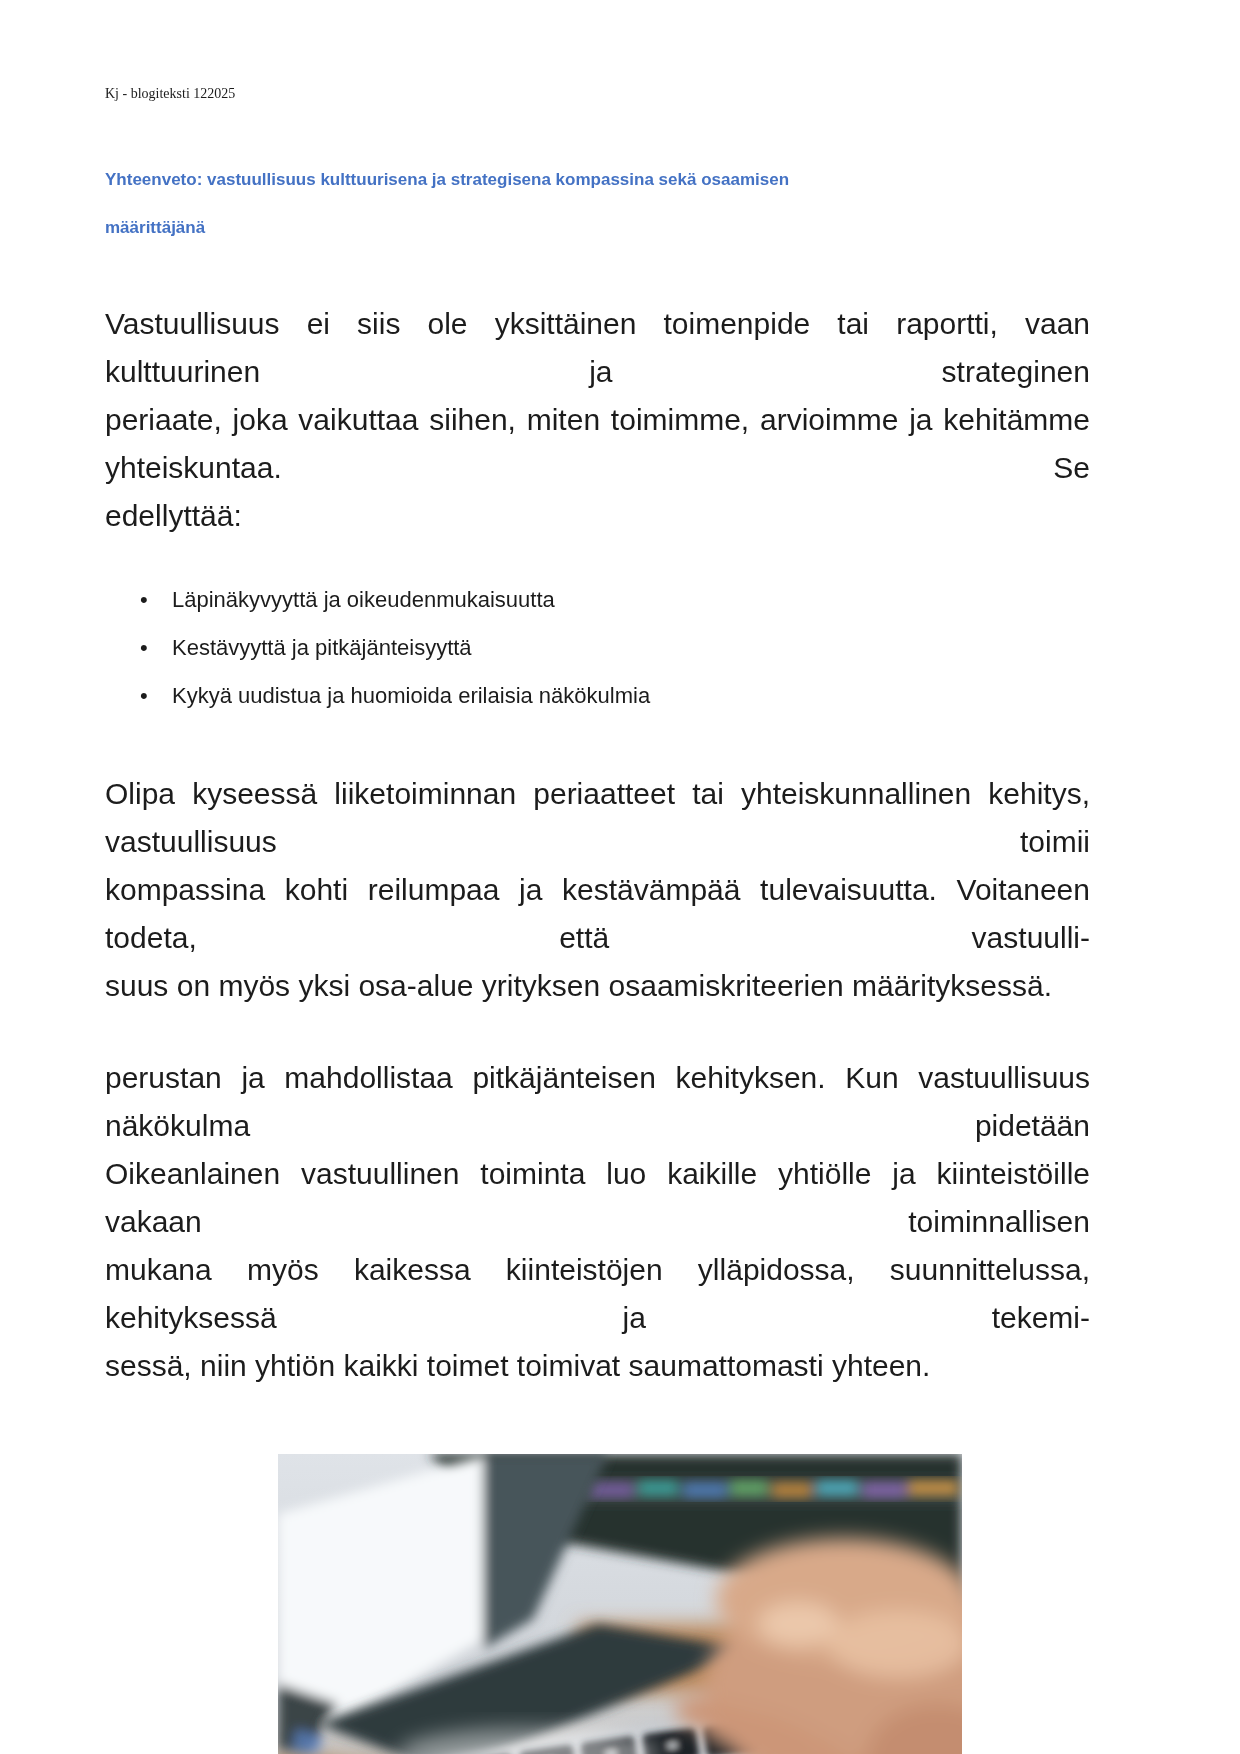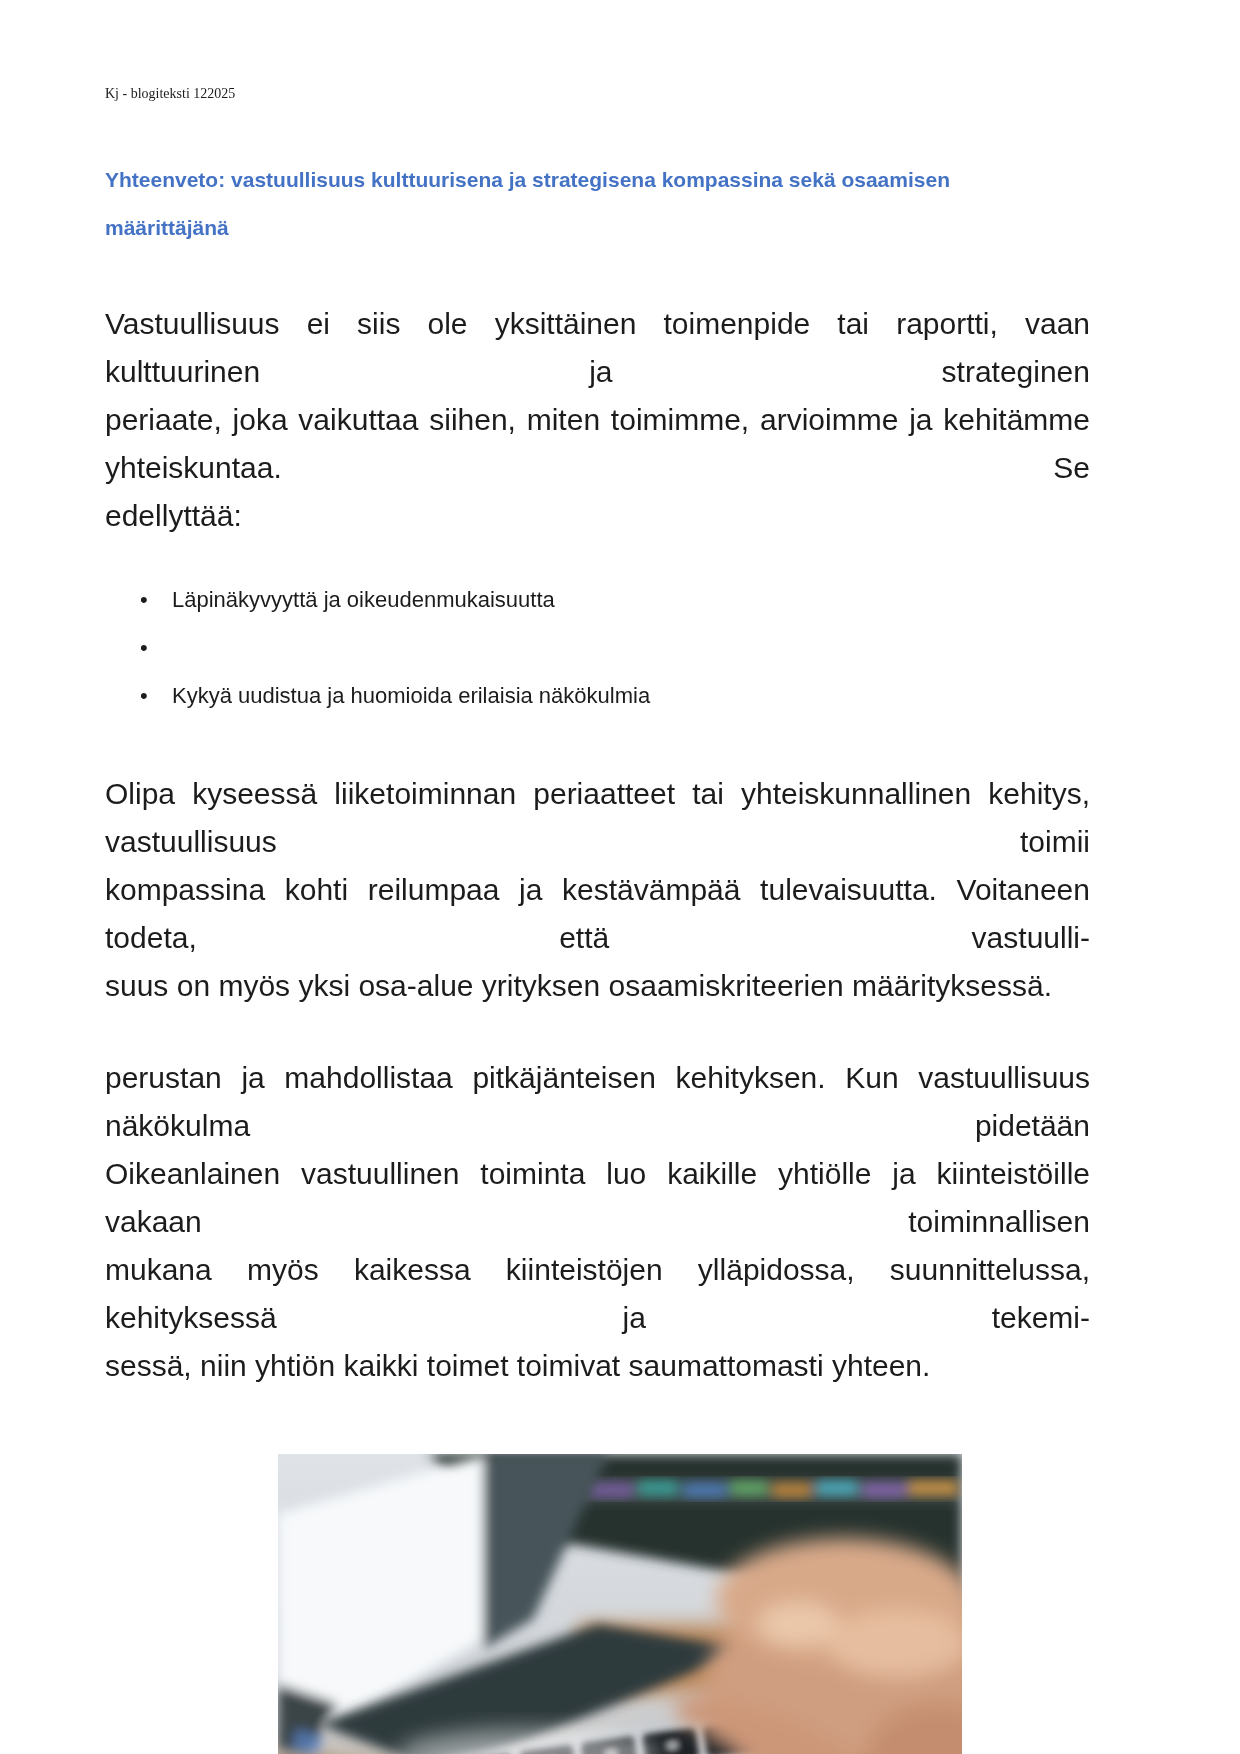--- a/index.html
+++ b/index.html
@@ -14,21 +14,21 @@
     padding: 70px 150px 0 105px;
   }
   .doc-header {
     font-size: 14px;
     line-height: 48px;
     margin-bottom: 38px;
     font-family: Liberation Serif, serif;
   }
   .doc-heading { margin-bottom: 48px; }
   .h-line {
-    font-size: 21px;
+    font-size: 17px;
     font-weight: bold;
     color: var(--accent, #4472C4);
     line-height: 48px;
   }
   .para { margin-bottom: 36px; }
   .para-2 { margin-bottom: 44px; }
   .para-3 { margin-bottom: 0; }
   .line {
     font-size: 30px;
     line-height: 48px;
@@ -86,20 +86,21 @@
   <div class="line">edellyttää:</div>
 </div>
 
 <ul class="bullet-list">
   <li class="bullet-item">
     <span class="bullet-marker">•</span>
     <span>Läpinäkyvyyttä ja oikeudenmukaisuutta</span>
   </li>
   <li class="bullet-item">
     <span class="bullet-marker">•</span>
+    <span>Kestävyyttä ja pitkäjänteisyyttä</span>
   </li>
   <li class="bullet-item">
     <span class="bullet-marker">•</span>
     <span>Kykyä uudistua ja huomioida erilaisia näkökulmia</span>
   </li>
 </ul>
 
 <div class="para para-2">
   <div class="line jline">Olipa kyseessä liiketoiminnan periaatteet tai yhteiskunnallinen kehitys, vastuullisuus toimii</div>
   <div class="line jline">kompassina kohti reilumpaa ja kestävämpää tulevaisuutta. Voitaneen todeta, että vastuulli-</div>

